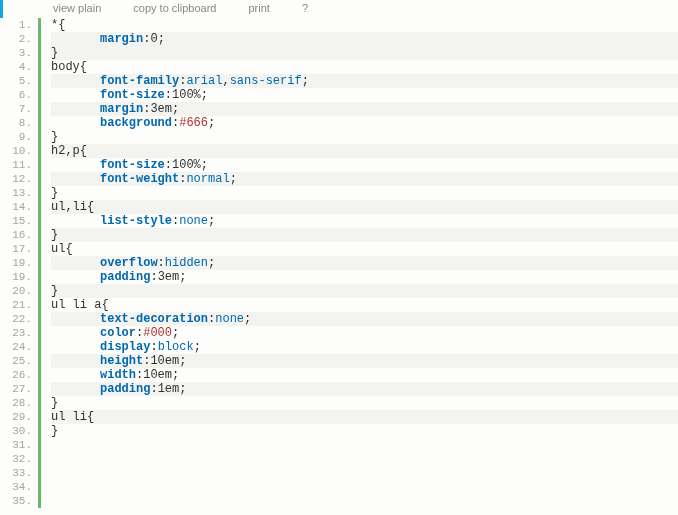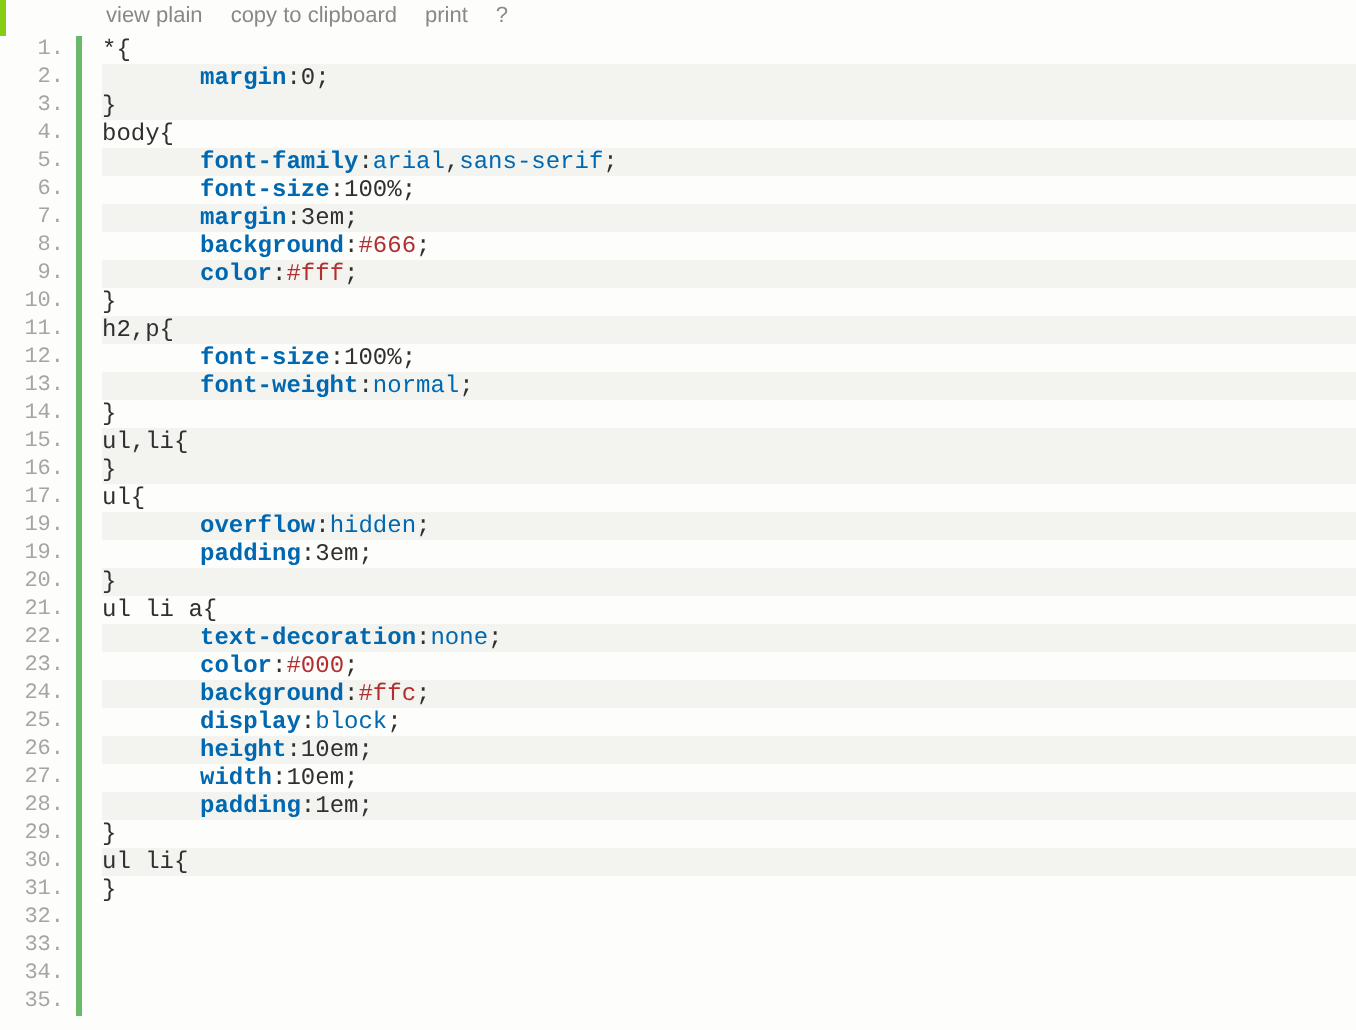--- a/index.html
+++ b/index.html
@@ -4,26 +4,26 @@
 <style>
 * { margin: 0; padding: 0; box-sizing: border-box; }
 body {
   font-family: "Courier New", Courier, monospace;
   font-size: 12px;
   background: #fdfdfb;
   width: 678px;
 }
 .toolbar {
   display: flex;
-  gap: 14px;
+  gap: 32px;
   padding: 2px 0 4px 50px;
   font-family: Verdana, Arial, sans-serif;
   font-size: 11px;
   color: #888;
-  border-left: 3px solid #84cc16;
+  border-left: 3px solid #0ea5e9;
 }
 .toolbar span { cursor: pointer; }
 .code-block {
   display: flex;
 }
 .gutter {
   width: 38px;
   text-align: right;
   padding-right: 6px;
   color: #a5a5a5;
@@ -101,36 +101,35 @@
     </div>
   <div class="lines" id="lines">
       <div class="line"><span class="selector">*{</span></div>
       <div class="line even ind1"><span class="property">margin</span><span class="punct">:</span><span class="num-val">0</span><span class="punct">;</span></div>
       <div class="line even"><span class="selector">}</span></div>
       <div class="line"><span class="selector">body{</span></div>
       <div class="line even ind1"><span class="property">font-family</span><span class="punct">:</span><span class="keyword">arial</span><span class="punct">,</span><span class="keyword">sans-serif</span><span class="punct">;</span></div>
       <div class="line ind1"><span class="property">font-size</span><span class="punct">:</span><span class="num-val">100%</span><span class="punct">;</span></div>
       <div class="line even ind1"><span class="property">margin</span><span class="punct">:</span><span class="num-val">3em</span><span class="punct">;</span></div>
       <div class="line ind1"><span class="property">background</span><span class="punct">:</span><span class="value-hex">#666</span><span class="punct">;</span></div>
-      <div class="line even ind1"><span class="property">color</span><span class="punct">:</span><span class="value-hex">#fff</span><span class="punct">;</span></div>
       <div class="line"><span class="selector">}</span></div>
       <div class="line even"><span class="selector">h2,p{</span></div>
       <div class="line ind1"><span class="property">font-size</span><span class="punct">:</span><span class="num-val">100%</span><span class="punct">;</span></div>
       <div class="line even ind1"><span class="property">font-weight</span><span class="punct">:</span><span class="keyword">normal</span><span class="punct">;</span></div>
       <div class="line"><span class="selector">}</span></div>
       <div class="line even"><span class="selector">ul,li{</span></div>
+      <div class="line ind1"><span class="property">list-style</span><span class="punct">:</span><span class="keyword">none</span><span class="punct">;</span></div>
       <div class="line even"><span class="selector">}</span></div>
       <div class="line"><span class="selector">ul{</span></div>
       <div class="line even ind1"><span class="property">overflow</span><span class="punct">:</span><span class="keyword">hidden</span><span class="punct">;</span></div>
       <div class="line ind1"><span class="property">padding</span><span class="punct">:</span><span class="num-val">3em</span><span class="punct">;</span></div>
       <div class="line even"><span class="selector">}</span></div>
       <div class="line"><span class="selector">ul li a{</span></div>
       <div class="line even ind1"><span class="property">text-decoration</span><span class="punct">:</span><span class="keyword">none</span><span class="punct">;</span></div>
       <div class="line ind1"><span class="property">color</span><span class="punct">:</span><span class="value-hex">#000</span><span class="punct">;</span></div>
-      <div class="line even ind1"><span class="property">background</span><span class="punct">:</span><span class="value-hex">#ffc</span><span class="punct">;</span></div>
       <div class="line ind1"><span class="property">display</span><span class="punct">:</span><span class="keyword">block</span><span class="punct">;</span></div>
       <div class="line even ind1"><span class="property">height</span><span class="punct">:</span><span class="num-val">10em</span><span class="punct">;</span></div>
       <div class="line ind1"><span class="property">width</span><span class="punct">:</span><span class="num-val">10em</span><span class="punct">;</span></div>
       <div class="line even ind1"><span class="property">padding</span><span class="punct">:</span><span class="num-val">1em</span><span class="punct">;</span></div>
       <div class="line"><span class="selector">}</span></div>
       <div class="line even"><span class="selector">ul li{</span></div>
       <div class="line"><span class="selector">}</span></div>
     </div>
 </div>
 

